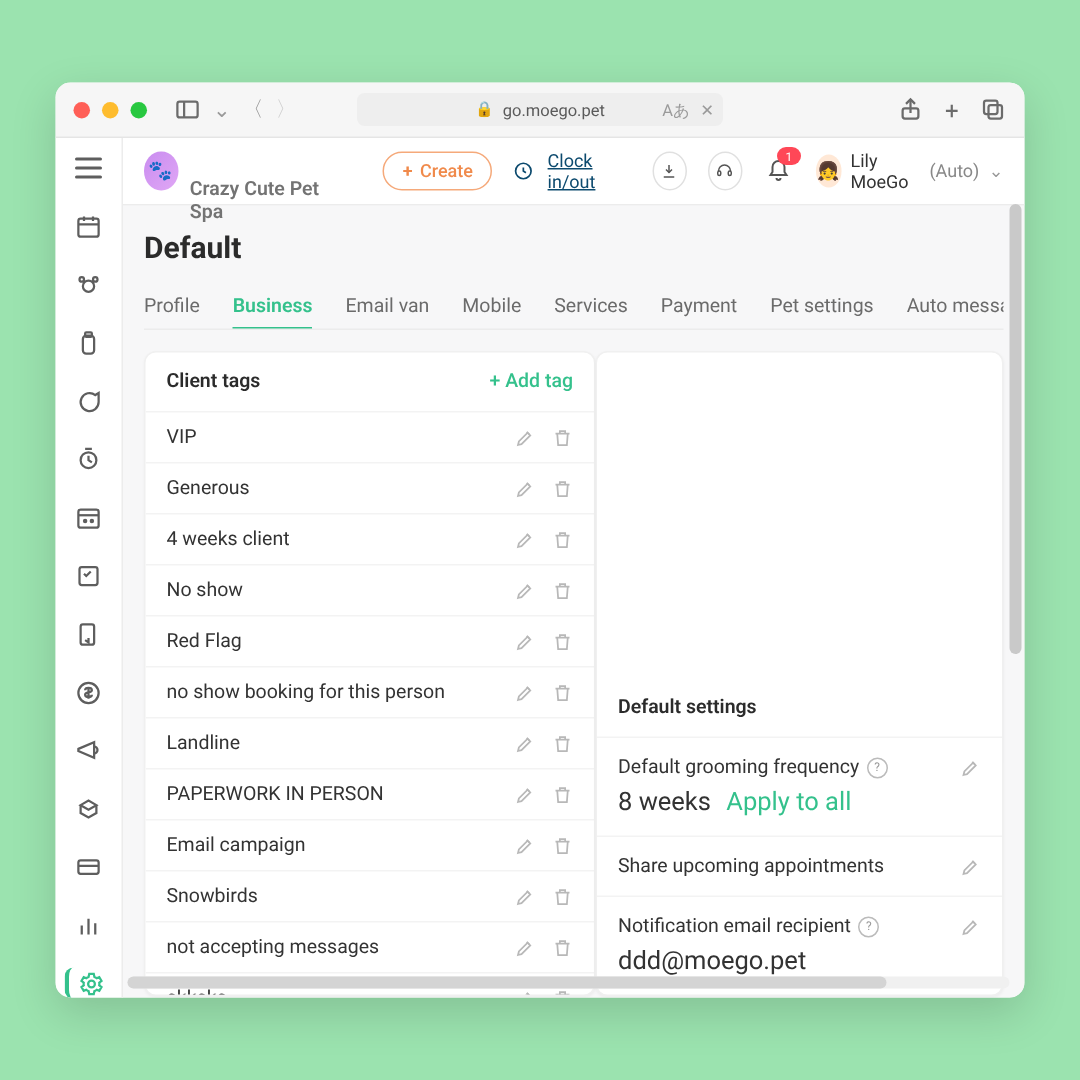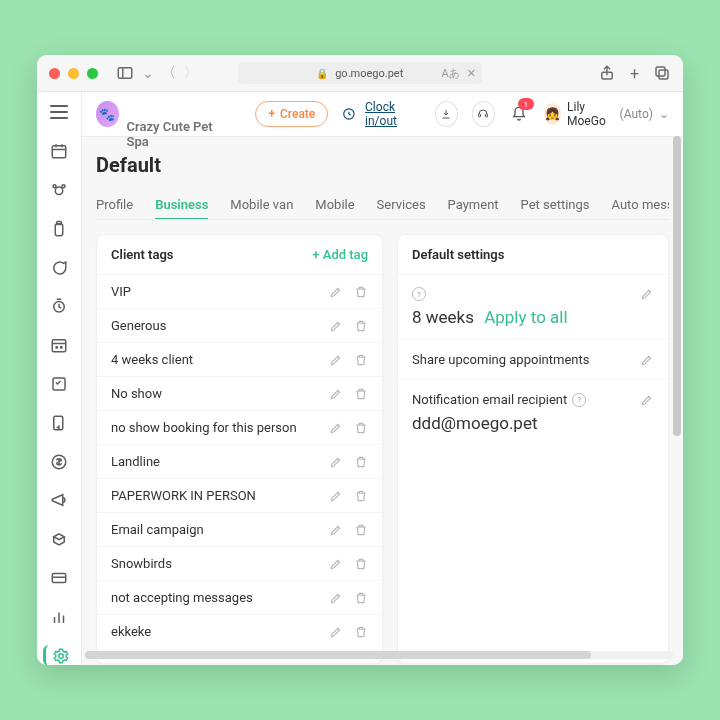--- a/index.html
+++ b/index.html
@@ -44,24 +44,24 @@
   .bell-badge{position:absolute;top:-4px;right:-4px;min-width:12px;height:12px;border-radius:7px;background:#ff4757;color:#fff;font-size:8px;display:flex;align-items:center;justify-content:center;padding:0 2px;}
   .user{display:flex;align-items:center;gap:6px;font-size:12px;color:#333;}
   .user-av{width:22px;height:22px;border-radius:50%;background:#ffe8d6;display:flex;align-items:center;justify-content:center;font-size:12px;}
   .role{color:#888;}
   
   .page{flex:1;overflow:hidden;padding:16px 14px 0 14px;}
   .page-title{font-size:20px;font-weight:700;color:#2b2b2b;margin-bottom:14px;}
   .tabs{display:flex;gap:22px;border-bottom:1px solid #ececec;font-size:13px;color:#6b6b6b;overflow:hidden;white-space:nowrap;}
   .tab{padding:6px 0;cursor:pointer;}
   .tab.active{color:#34c18c;font-weight:600;border-bottom:2px solid #34c18c;margin-bottom:-1px;}
-  .cols{display:flex;gap:14px;margin-top:14px;height:430px;}
+  .cols{display:flex;margin-top:14px;height:430px;}
   .card{background:#ffffff;border-radius:8px;box-shadow:0 1px 2px rgba(0,0,0,0.04);border:1px solid #f0f0f0;display:flex;flex-direction:column;}
   .card.left{flex:1;min-width:0;}
-  .card.right{width:270px;}
+  .card.right{width:270px;justify-content:flex-end;}
   .card-head{display:flex;align-items:center;justify-content:space-between;padding:12px 14px;font-size:13px;font-weight:600;color:#2b2b2b;}
   .add-tag{color:#34c18c;font-weight:500;}
   .taglist{flex:1;overflow:hidden;}
   .tagrow{display:flex;align-items:center;justify-content:space-between;padding:9px 14px;border-top:1px solid #f3f3f3;font-size:13px;color:#333;}
   .tagrow:first-child{border-top:1px solid #f3f3f3;}
   .tag-actions{display:flex;gap:11px;color:#b8b8b8;}
   .ics{width:14px;height:14px;}
   .ds-item{padding:12px 14px;border-top:1px solid #f3f3f3;}
   .ds-item:first-of-type{border-top:1px solid #f3f3f3;}
   .ds-row{display:flex;align-items:center;justify-content:space-between;}
@@ -268,21 +268,21 @@
           <span class="role">(Auto)</span>
           <span style="color:#999">⌄</span>
         </div>
       </div>
 
       <div class="page">
         <div class="page-title">Default</div>
         <div class="tabs" id="tabs">
             <div class="tab">Profile</div>
             <div class="tab active">Business</div>
-            <div class="tab">Mobile van</div>
+            <div class="tab">Email van</div>
             <div class="tab">Mobile</div>
             <div class="tab">Services</div>
             <div class="tab">Payment</div>
             <div class="tab">Pet settings</div>
             <div class="tab">Auto message</div>
           </div>
 
         <div class="cols">
 
           <div class="card left">
@@ -340,20 +340,38 @@
                       <svg class="ics" viewBox="0 0 24 24" fill="none" stroke="currentColor" stroke-width="2">
                         <path d="M4 7h16"></path>
                         <path d="M9 7V4h6v3"></path>
                         <path d="M6 7l1 13h10l1-13"></path>
                       </svg>
                     </span>
                   </span>
                 </div>
                 <div class="tagrow">
                   <span>No show</span>
+                  <span class="tag-actions">
+                    <span>
+                      <svg class="ics" viewBox="0 0 24 24" fill="none" stroke="currentColor" stroke-width="2">
+                        <path d="M4 20l4-1 10-10-3-3L5 16z"></path>
+                        <path d="M14 5l3 3"></path>
+                      </svg>
+                    </span>
+                    <span>
+                      <svg class="ics" viewBox="0 0 24 24" fill="none" stroke="currentColor" stroke-width="2">
+                        <path d="M4 7h16"></path>
+                        <path d="M9 7V4h6v3"></path>
+                        <path d="M6 7l1 13h10l1-13"></path>
+                      </svg>
+                    </span>
+                  </span>
+                </div>
+                <div class="tagrow">
+                  <span>Red Flag</span>
                   <span class="tag-actions">
                     <span>
                       <svg class="ics" viewBox="0 0 24 24" fill="none" stroke="currentColor" stroke-width="2">
                         <path d="M4 20l4-1 10-10-3-3L5 16z"></path>
                         <path d="M14 5l3 3"></path>
                       </svg>
                     </span>
                     <span>
                       <svg class="ics" viewBox="0 0 24 24" fill="none" stroke="currentColor" stroke-width="2">
                         <path d="M4 7h16"></path>
@@ -492,20 +510,21 @@
               </div>
           </div>
 
           <div class="card right">
             <div class="card-head">
               <span>Default settings</span>
             </div>
             <div class="ds-item">
               <div class="ds-row">
                 <span class="ds-label">
+                  <span>Default grooming frequency</span>
                   <span class="info">?</span>
                 </span>
                 <span style="color:#b8b8b8">
                     <svg class="ics" viewBox="0 0 24 24" fill="none" stroke="currentColor" stroke-width="2">
                       <path d="M4 20l4-1 10-10-3-3L5 16z"></path>
                       <path d="M14 5l3 3"></path>
                     </svg>
                   </span>
               </div>
               <div class="ds-val">

